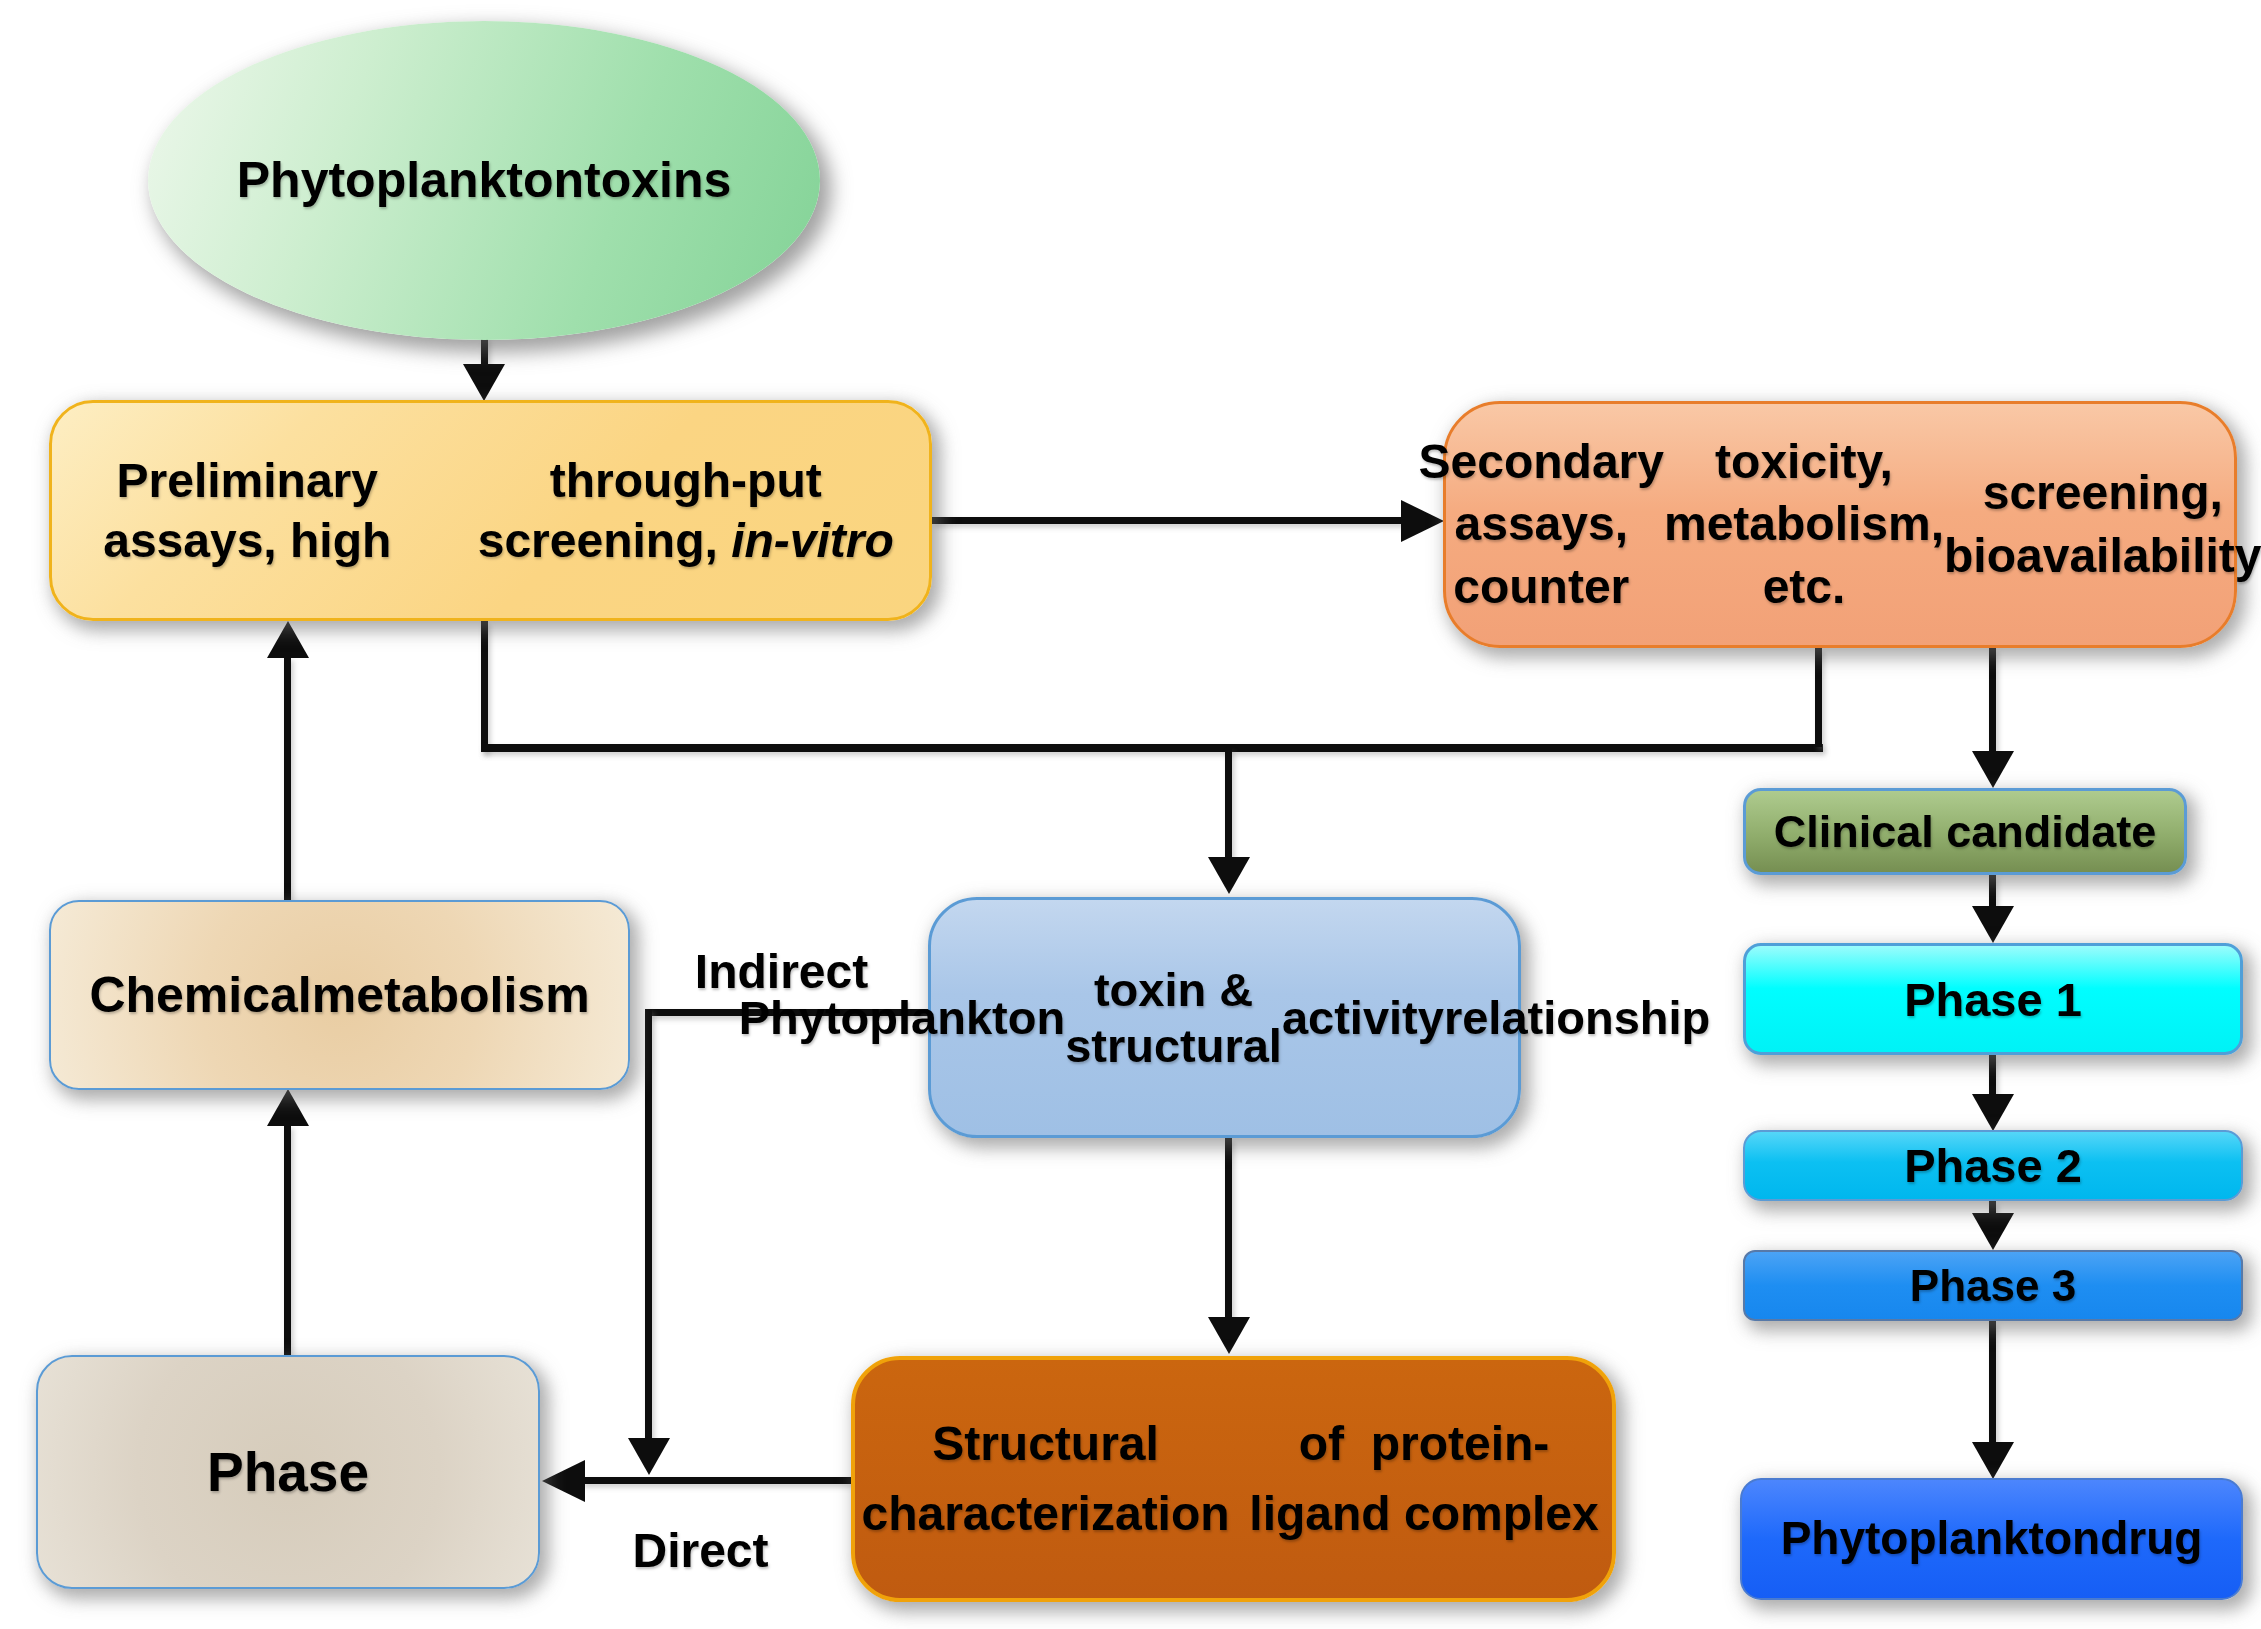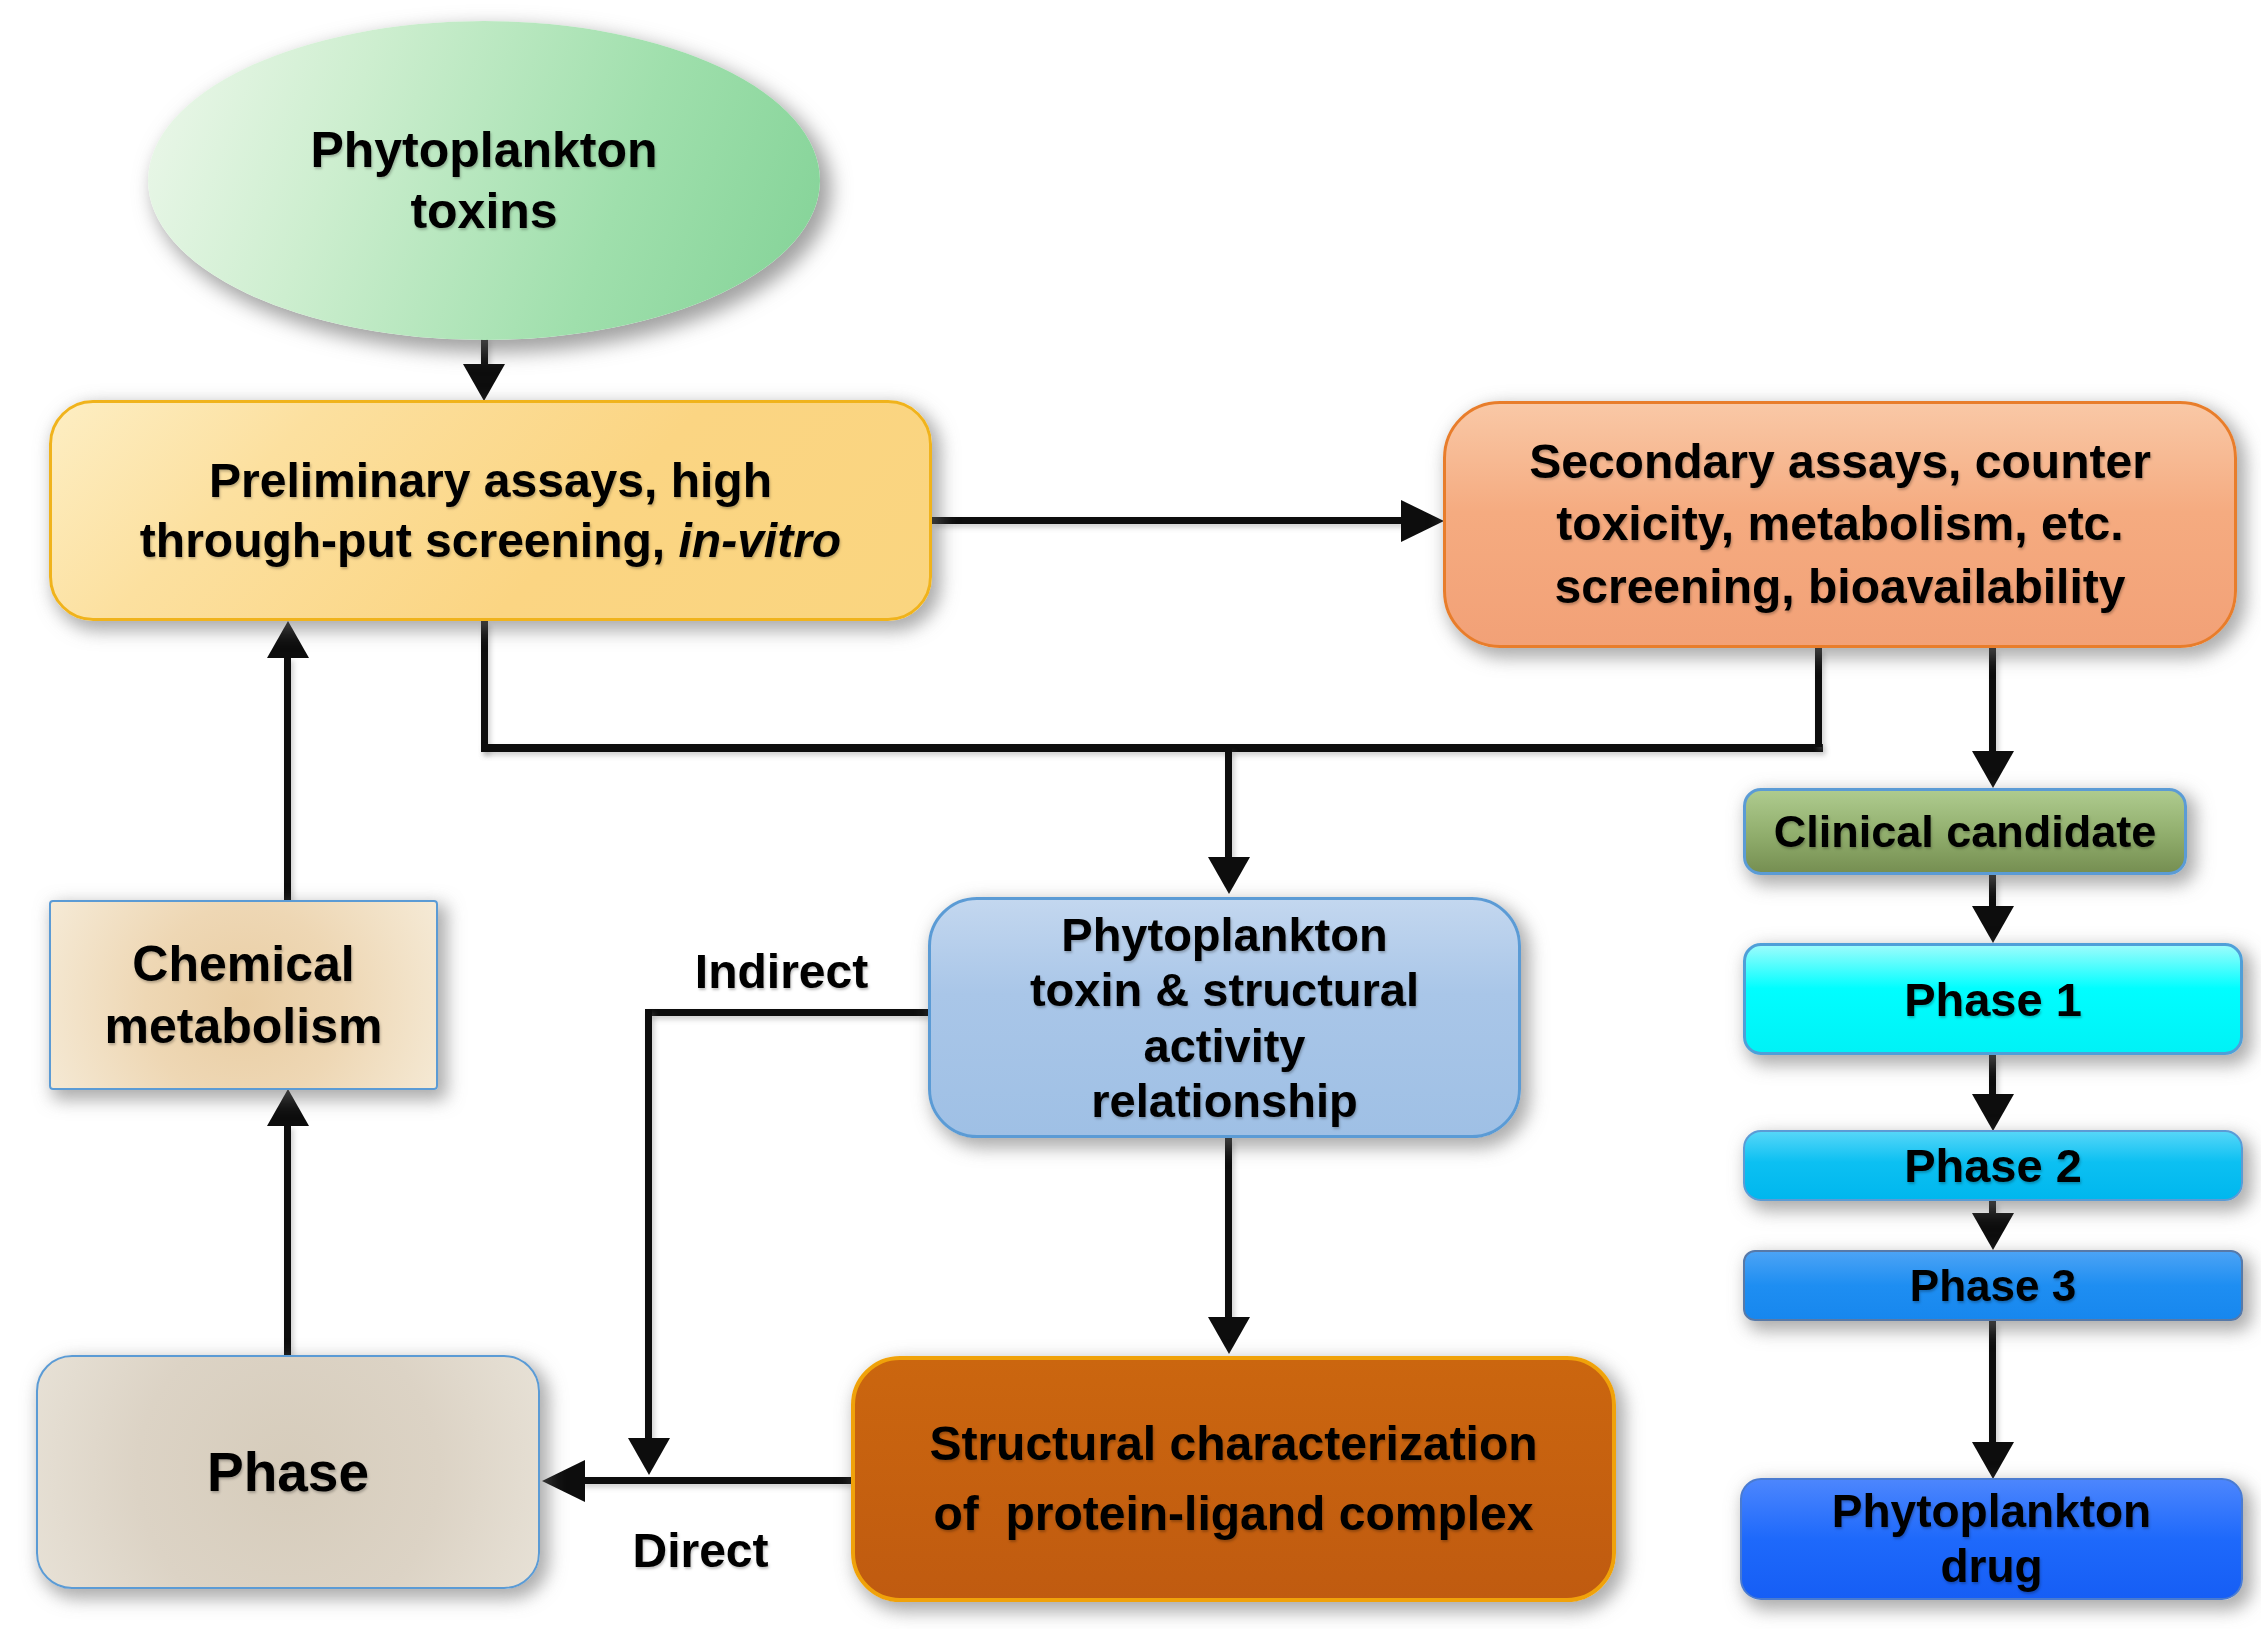--- a/index.html
+++ b/index.html
@@ -15,21 +15,22 @@
     height: 1630px;
     background: #ffffff;
     overflow: hidden;
     font-family: "Liberation Sans", sans-serif;
     font-weight: 700;
     color: #000000;
   }
   .node {
     position: absolute;
     display: flex;
-    flex-direction: column;
+    flex-direction: row;
+    align-items: center;
     justify-content: center;
     text-align: center;
     box-sizing: border-box;
     font-weight: 700;
     box-shadow: 6.2px 7.3px 16.7px 2.6px rgba(105,105,105,0.55);
     z-index: 2;
   }
   .node .ln { display: block; white-space: pre-wrap; text-shadow: 1px 2.1px 2.6px rgba(0,0,0,0.25); }
   .hline, .vline {
     position: absolute;
@@ -81,22 +82,22 @@
     font-size: 47px; line-height: 1.18;
   }
   #n-structural {
     left: 851px; top: 1356px; width: 765px; height: 246px;
     border-radius: 49px;
     background: linear-gradient(180deg, #cb660f 0%, #c05b10 100%);
     border: 4.7px solid #f0a20a;
     font-size: 48px; line-height: 1.45;
   }
   #n-chemical {
-    left: 49px; top: 900px; width: 389px; height: 190px;
-    border-radius: 4px;
+    left: 49px; top: 900px; width: 581px; height: 190px;
+    border-radius: 30px;
     background: radial-gradient(circle at 50% 55%, #e9cda3 0%, #eed7b4 45%, #f5ead6 100%);
     border: 2.6px solid #5b9bd5;
     font-size: 50px; line-height: 1.25;
   }
   #n-design {
     left: 36px; top: 1355px; width: 504px; height: 234px;
     border-radius: 36px;
     background: radial-gradient(circle at 50% 50%, #d6ccbb 0%, #dcd3c5 55%, #e7e1d6 100%);
     border: 2.6px solid #5b9bd5;
     font-size: 55px;

